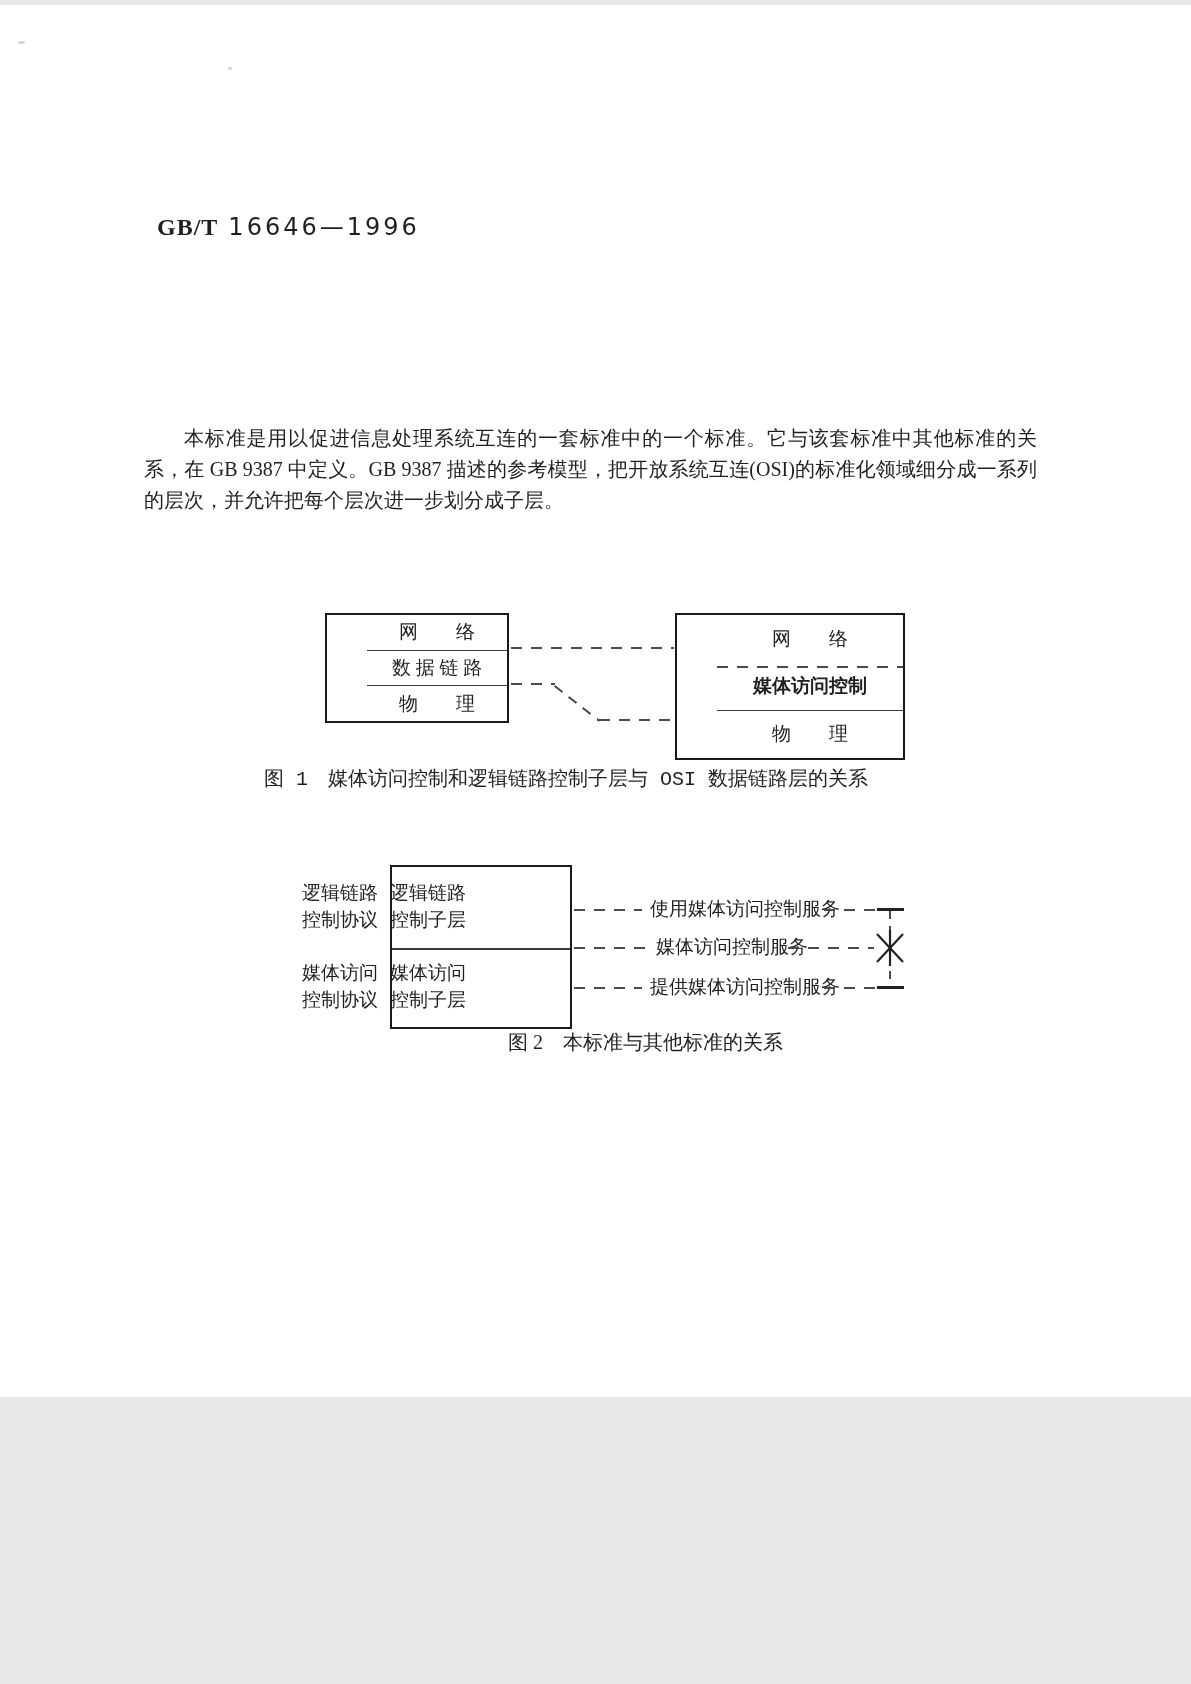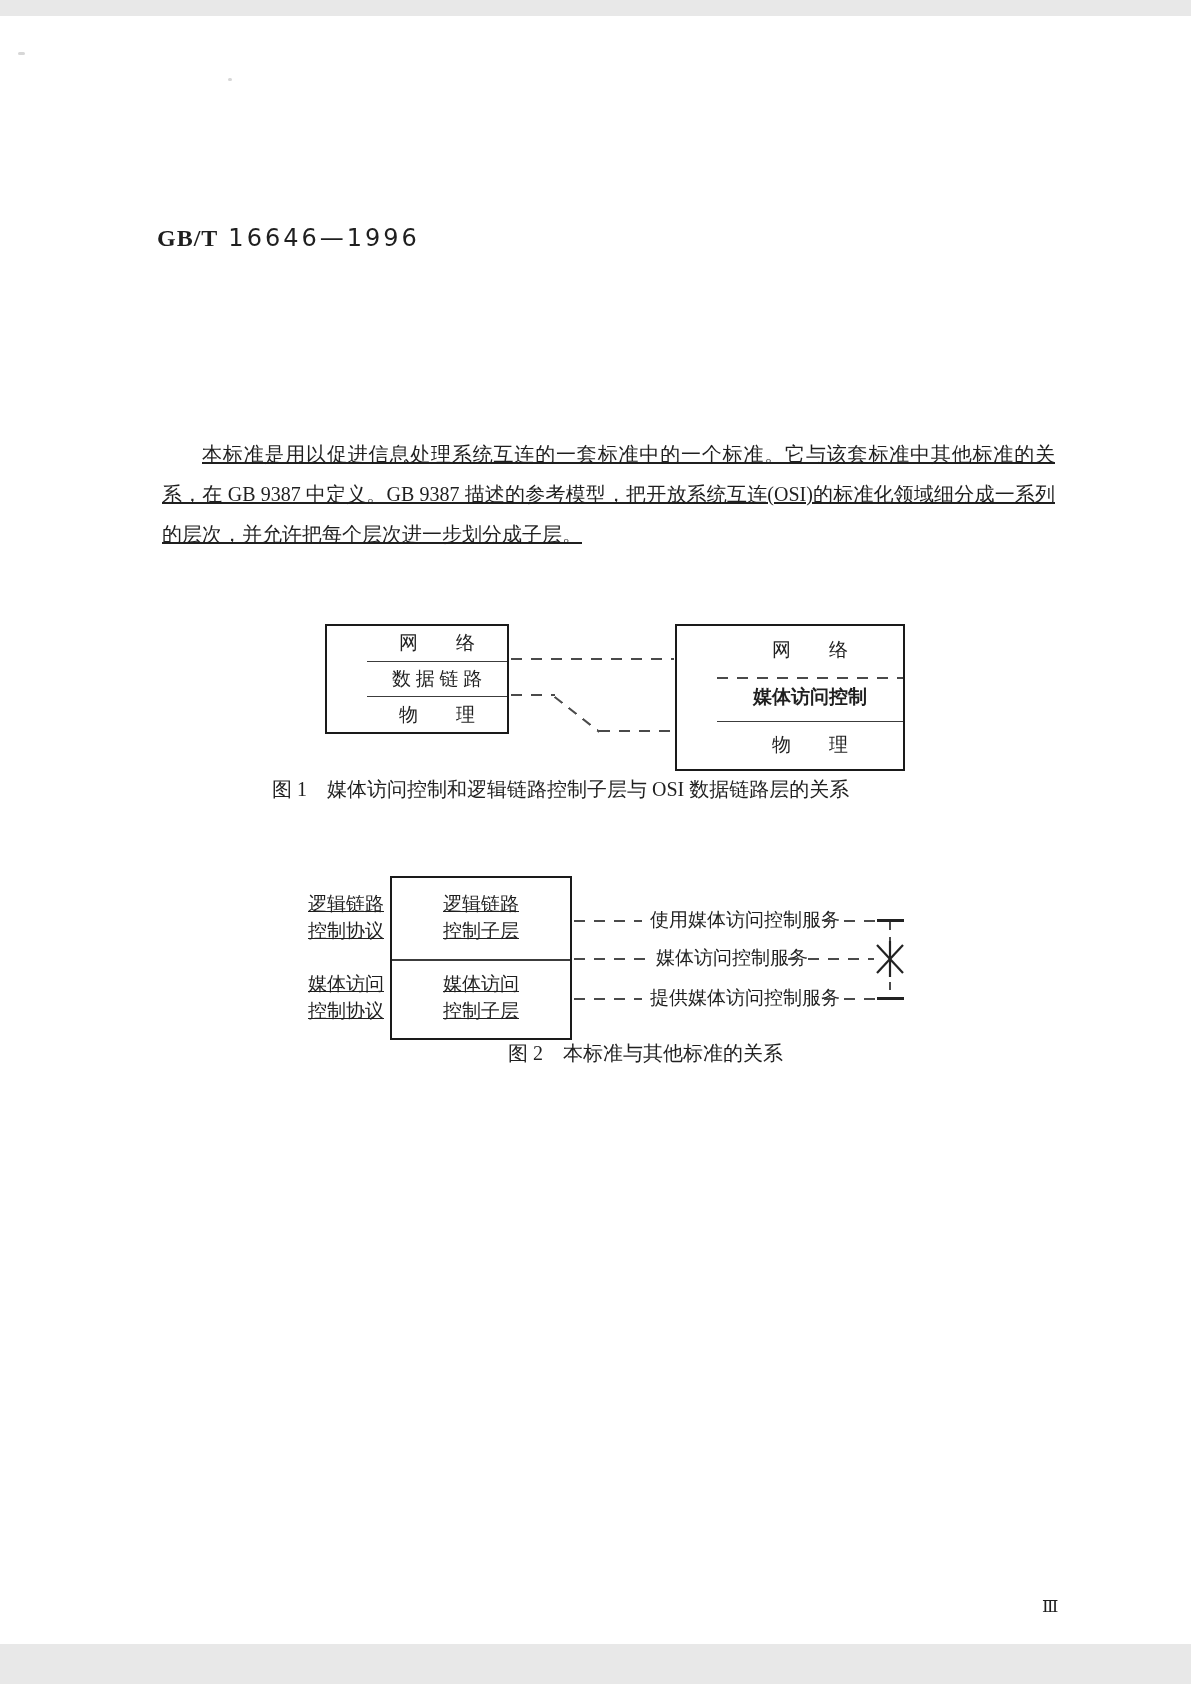--- a/index.html
+++ b/index.html
@@ -1,38 +1,38 @@
 <!DOCTYPE html>
 <html><head>
 <meta charset="utf-8">
 <style>
   html,body { margin:0; padding:0; background:#e8e8e8; }
   .page {
-    position:relative; width:1191px; height:1628px; margin:16px auto;
+    position:relative; width:1191px; height:1392px; margin:5px auto;
     background:#ffffff; overflow:hidden;
     font-family:"Liberation Serif","DejaVu Serif",serif;
     color:#1f1f1f;
   }
   
   .std-header { position:absolute; left:157px; top:208px; white-space:nowrap; }
   .std-header .prefix { font-weight:bold; font-size:24px; letter-spacing:1px; }
   .std-header .num {
     font-family:"DejaVu Sans","Liberation Sans",sans-serif;
     font-size:24px; font-weight:500; letter-spacing:3px; margin-left:10px;
   }
   
   .doc-title {
     position:absolute; left:0; width:1191px; top:320px; text-align:center;
     font-family:"Liberation Sans","DejaVu Sans",sans-serif;
     font-size:36px; font-weight:bold; letter-spacing:1px; white-space:pre;
   }
   
   .body-text {
-    position:absolute; left:162px; width:893px;
-    font-size:20px; line-height:40px; text-align:justify; margin:0;text-decoration:underline;
+    position:absolute; left:144px; width:893px;
+    font-size:20px; line-height:31px; text-align:justify; margin:0;
   }
   .indent { text-indent:2em; }
   .p1 { top:418px; }
   .p2 { top:508px; }
   .p3 { top:787px; }
   .p4 { top:1049px; }
   
   .layer-box {
     position:absolute; border:2.5px solid #1a1a1a; box-sizing:border-box;
     display:flex; flex-direction:column; background:#fff;padding-left:40px;
@@ -58,30 +58,30 @@
   .dash-diag {
     position:absolute; height:2px; transform-origin:0 0;
     background:repeating-linear-gradient(90deg,#4a4a4a 0 10px,transparent 10px 18px);
   }
   .c1  { left:511px; top:642px; width:163px; }
   .c2a { left:511px; top:678px; width:44px; }
   .c2d { left:555px; top:680px; width:57px; transform:rotate(38deg); }
   .c2b { left:599px; top:714px; width:75px; }
   
   .fig-caption { position:absolute; font-size:20px; white-space:pre; }
-  .caption1 { left:272px; top:760px; }
+  .caption1 { left:264px; top:760px;font-family:Liberation Mono, monospace; }
   .caption2 { left:508px; top:1024px; }
   
   .f2-box {
     position:absolute; left:390px; top:860px; width:182px; height:164px;
     border:2.5px solid #1a1a1a; box-sizing:border-box; background:#fff;
   }
   .f2-divider { position:absolute; left:392px; top:943px; width:178px; height:1.5px; background:#3c3c3c; }
   .f2-cell, .f2-side-label {
-    position:absolute; text-align:center; font-size:19px; line-height:27px;text-decoration:underline;
+    position:absolute; text-align:left; font-size:19px; line-height:27px;
   }
   .f2-cell { left:390px; width:182px; }
   .f2-cell-top { top:874px; }
   .f2-cell-bottom { top:954px; }
   .f2-side-label { left:302px; width:88px; }
   .f2-side-top { top:874px; }
   .f2-side-bottom { top:954px; }
   .svc-label { position:absolute; font-size:19px; line-height:22px; white-space:nowrap; }
   .svc1 { left:650px; top:893px; }
   .svc2 { left:656px; top:931px; }

